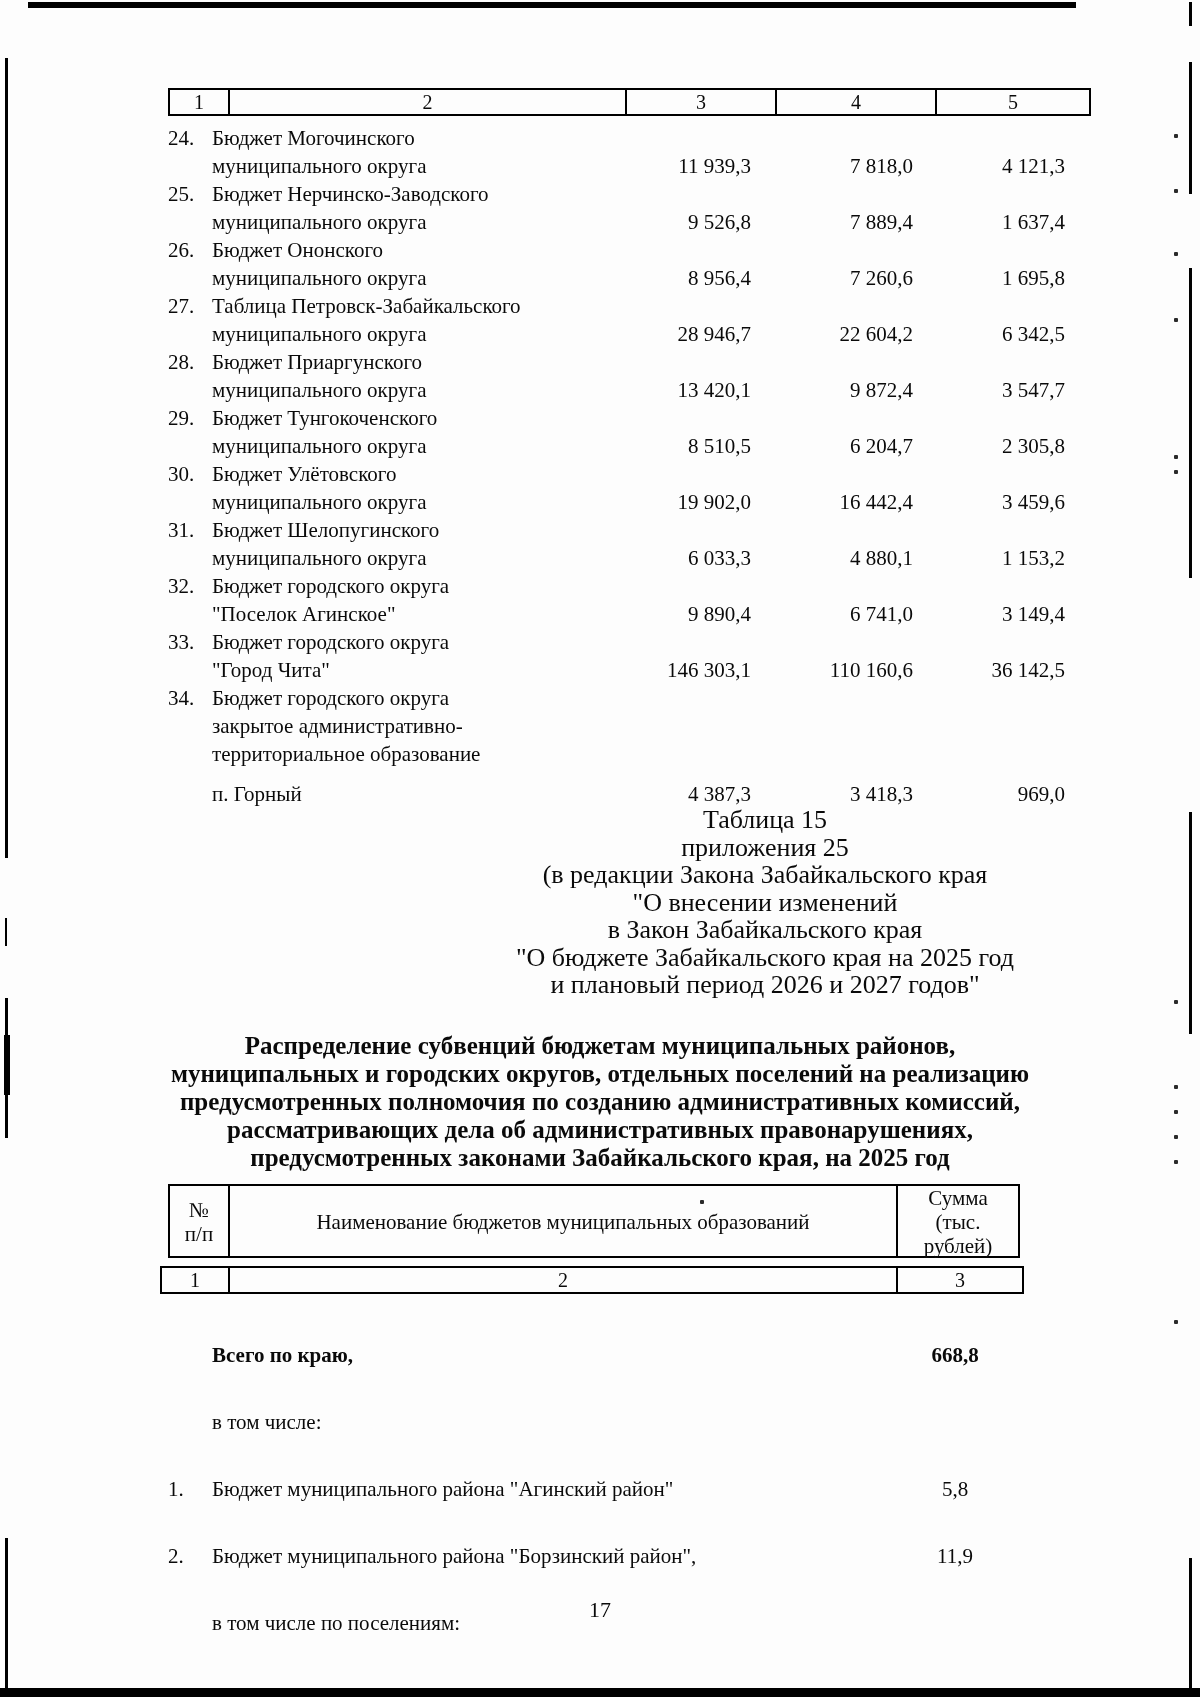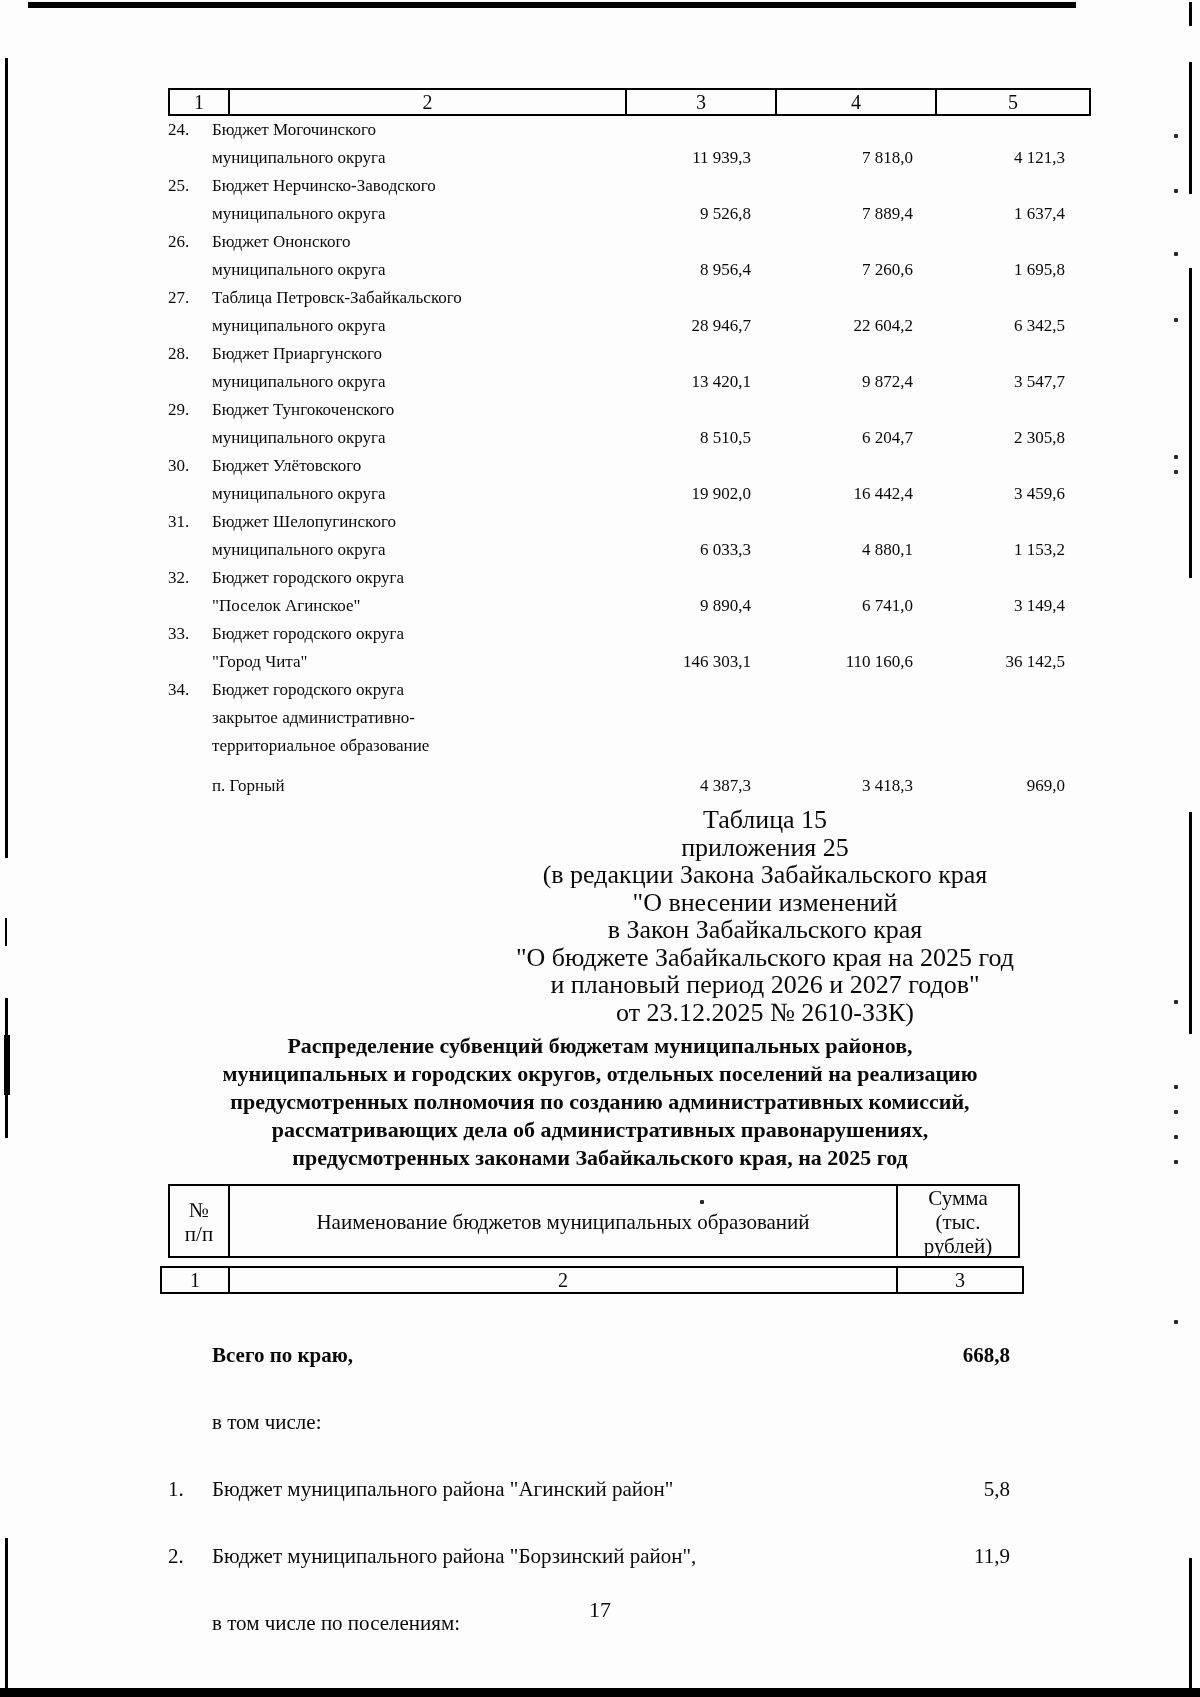--- a/index.html
+++ b/index.html
@@ -15,38 +15,38 @@
   .t1-header{
     position:absolute;left:168px;top:88px;width:923px;height:28px;
     border:2px solid #000;box-sizing:border-box;display:grid;
     grid-template-columns:60px 397px 150px 160px 1fr;
     font-size:20px;
   }
   .t1-header .hcell{
     border-right:2px solid #000;display:flex;align-items:center;justify-content:center;
   }
   .t1-header .hcell:last-child{border-right:none;}
-  .t1-body{position:absolute;left:168px;top:116px;width:923px;font-size:17px;line-height:28px;}
+  .t1-body{position:absolute;left:168px;top:124px;width:923px;font-size:21px;line-height:28px;}
   .t1-row{display:grid;grid-template-columns:44px 415px 152px 162px 150px;}
   .t1-num{align-self:start;}
   .t1-name{}
   .t1-line.gap{margin-top:12px;}
   .t1-val{align-self:end;text-align:right;white-space:nowrap;}
   .t1-val.c3{padding-right:28px;}
   .t1-val.c4{padding-right:28px;}
   .t1-val.c5{padding-right:26px;margin-top:20px;}
   
   .annex{
     position:absolute;left:420px;top:806px;width:690px;text-align:center;
     font-size:26px;line-height:27.5px;
   }
   
   .doc-title{
     position:absolute;left:165px;top:1032px;width:870px;text-align:center;
-    font-size:22px;font-weight:bold;line-height:28px;
+    font-size:25px;font-weight:bold;line-height:28px;
   }
   
   .t2-header{
     position:absolute;left:168px;top:1184px;width:852px;height:74px;
     border:2px solid #000;box-sizing:border-box;display:grid;
     grid-template-columns:60px 668px 1fr;font-size:21px;
   }
   .t2-header .hcell{
     border-right:2px solid #000;display:flex;flex-direction:column;
     align-items:center;justify-content:center;text-align:center;line-height:24px;
@@ -56,21 +56,21 @@
     position:absolute;left:160px;top:1266px;width:864px;height:28px;
     border:2px solid #000;box-sizing:border-box;display:grid;
     grid-template-columns:68px 668px 1fr;font-size:20px;
   }
   .t2-index .icell{
     border-right:2px solid #000;display:flex;align-items:center;justify-content:center;
   }
   .t2-index .icell:last-child{border-right:none;}
   .t2-body{position:absolute;left:168px;top:1300px;width:852px;font-size:21px;}
   .t2-row{display:grid;grid-template-columns:44px 688px 120px;margin-bottom:14px;line-height:24px;margin-top:43px;}
-  .t2-row .t2-val{text-align:right;padding-right:10px;white-space:nowrap;}
+  .t2-row .t2-val{text-align:center;padding-right:10px;white-space:nowrap;}
   .t2-row.bold{font-weight:bold;}
   
   .page-num{position:absolute;left:560px;top:1597px;width:80px;text-align:center;font-size:22px;}
 </style>
 </head>
 <body>
 
 <div class="page">
 
   <div class="art" style="left:28px;top:2px;width:1048px;height:6px;"></div>
@@ -223,21 +223,20 @@
     </div>
 
   <div class="annex">
     <div>Таблица 15</div>
     <div>приложения 25</div>
     <div>(в редакции Закона Забайкальского края</div>
     <div>"О внесении изменений</div>
     <div>в Закон Забайкальского края</div>
     <div>"О бюджете Забайкальского края на 2025 год</div>
     <div>и плановый период 2026 и 2027 годов"</div>
-    <div>от 23.12.2025 № 2610-ЗЗК)</div>
   </div>
 
   <div class="doc-title">
     <div>Распределение субвенций бюджетам муниципальных районов,</div>
     <div>муниципальных и городских округов, отдельных поселений на реализацию</div>
     <div>предусмотренных полномочия по созданию административных комиссий,</div>
     <div>рассматривающих дела об административных правонарушениях,</div>
     <div>предусмотренных законами Забайкальского края, на 2025 год</div>
   </div>
 

